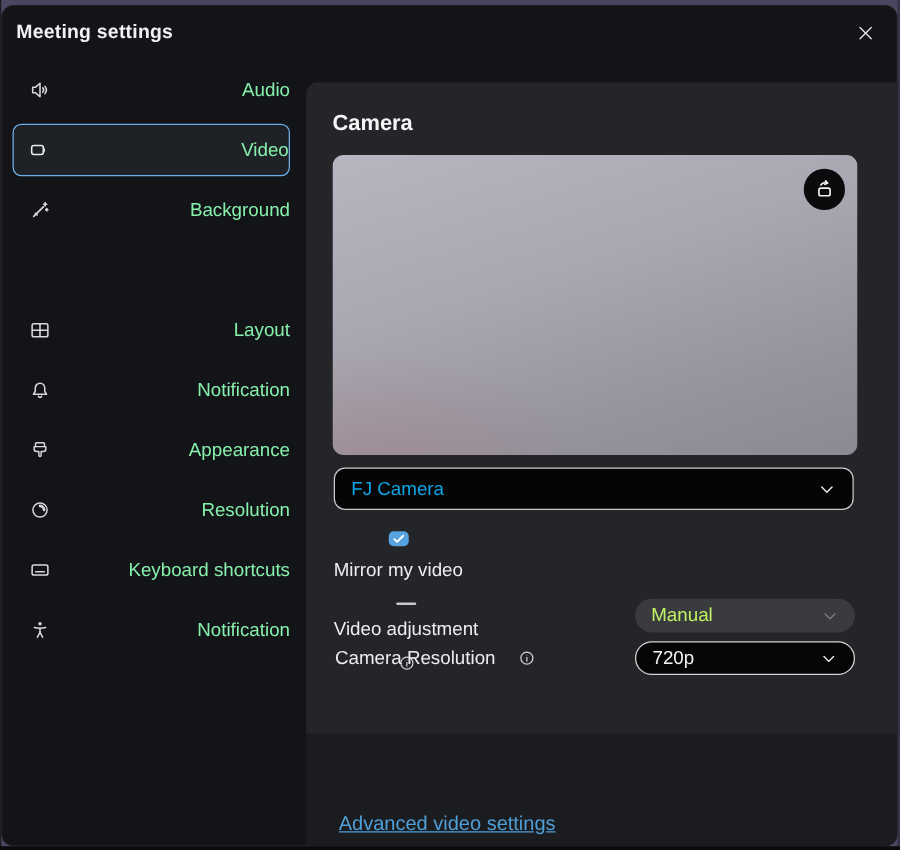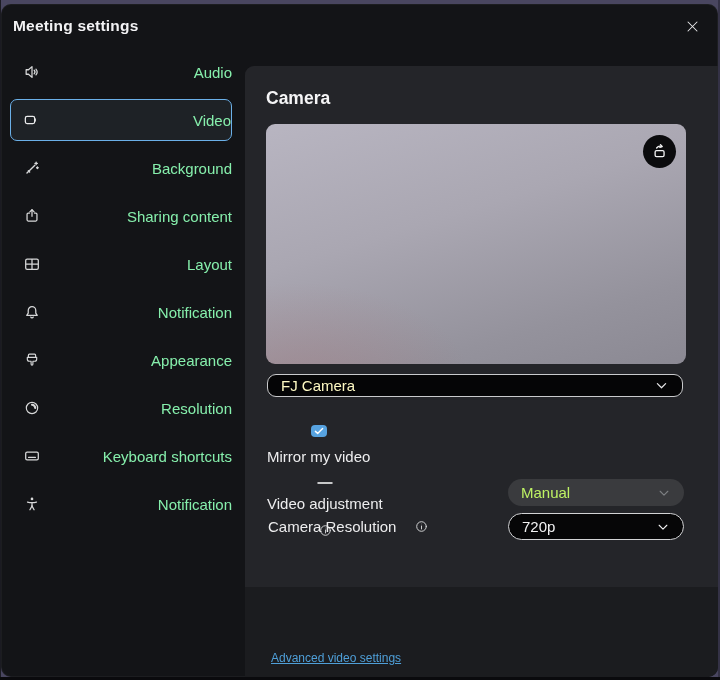--- a/index.html
+++ b/index.html
@@ -25,35 +25,35 @@
                border-radius:9px 0 0 0;}
   .heading{position:absolute;left:21px;top:22px;font-size:17.5px;font-weight:700;color:#f5f5f6;}
   .preview{position:absolute;left:21px;top:58px;width:420px;height:240px;border-radius:9px;
            background:
              radial-gradient(280px 170px at 8% 110%, rgba(168,118,122,0.38), rgba(168,118,122,0) 62%),
              linear-gradient(163deg,#b8b5c1 0%,#aaa7b2 40%,#94929c 78%,#8b8993 100%);}
   .flip-btn{position:absolute;top:11px;right:10px;width:33px;height:33px;border-radius:50%;
             background:#0b0b0d;display:flex;align-items:center;justify-content:center;cursor:pointer;}
   .select{box-sizing:border-box;display:flex;align-items:center;justify-content:space-between;
           padding:0 13px;font-size:15px;cursor:pointer;}
-  .select-camera{position:absolute;left:22px;top:308px;width:416px;height:23px;background:#050506;
-                 border:1px solid #c9cacc;border-radius:9px;color:#fef9c3;}
+  .select-camera{position:absolute;left:22px;top:308px;width:416px;height:34px;background:#050506;
+                 border:1px solid #c9cacc;border-radius:9px;color:#0ea5e9;}
   .opt-row{position:absolute;left:22px;height:22px;display:flex;align-items:center;gap:11px;flex-direction:column;}
   .opt-row .lbl{font-size:15px;color:#ededee;}
   .cbx{width:16px;height:16px;border-radius:4px;box-sizing:border-box;display:flex;
        align-items:center;justify-content:center;cursor:pointer;}
   .cbx.checked{background:#57a3e0;}
   .cbx.unchecked{background:#0b0b0d;border:1.5px solid #c7c8c9;}
   .info{display:inline-flex;margin-left:1px;cursor:pointer;}
   .dd-small{position:absolute;width:176px;height:27px;border-radius:14px;}
   .dd-manual{left:263px;top:413px;background:#3a3b3e;color:#bef264;cursor:default;}
   .dd-720{left:263px;top:447px;background:#060607;border:1px solid #d2d3d5;color:#f2f2f3;}
   .res-row{position:absolute;left:23px;top:447px;height:27px;display:flex;align-items:center;gap:17px;}
   .res-row .lbl{font-size:15px;color:#ededee;}
-  .adv-link{position:absolute;left:26px;top:585px;font-size:12px;color:#4f9fd8;
+  .adv-link{position:absolute;left:26px;top:585px;font-size:16px;color:#4f9fd8;
             text-decoration:underline;cursor:pointer;}
 </style>
 </head>
 <body>
 
 <div class="stage">
   <div class="edge-left"></div>
   <div class="edge-right"></div>
   <div class="edge-bottom"></div>
 
@@ -87,28 +87,20 @@
     </div>
 
     <div class="nav-item selected" style="top:95px">
       <svg width="18" height="18" viewBox="0 0 20 20" fill="none" stroke="#e9eaeb" stroke-width="1.4" stroke-linecap="round" stroke-linejoin="round">
         <rect x="2.6" y="6" width="10.4" height="8" rx="2"></rect>
           <path d="M13 8.4a2.3 2.3 0 0 1 0 3.2"></path>
       </svg>
       <span>Video</span>
     </div>
 
-    <div class="nav-item" style="top:191px">
-      <svg width="18" height="18" viewBox="0 0 20 20" fill="none" stroke="#d7d8d9" stroke-width="1.4" stroke-linecap="round" stroke-linejoin="round">
-        <path d="M7.3 6.8H5.8c-.7 0-1.3.6-1.3 1.3v6.2c0 .7.6 1.3 1.3 1.3h8.4c.7 0 1.3-.6 1.3-1.3V8.1c0-.7-.6-1.3-1.3-1.3h-1.5"></path>
-        <path d="M10 3.2v7.2"></path>
-          <path d="M7.6 5.4 10 3l2.4 2.4"></path>
-      </svg>
-      <span>Sharing content</span>
-    </div>
 
     <div class="nav-item" style="top:239px">
       <svg width="18" height="18" viewBox="0 0 20 20" fill="none" stroke="#d7d8d9" stroke-width="1.4" stroke-linejoin="round">
         <rect x="3" y="4.5" width="14" height="11.5" rx="1.6"></rect>
           <path d="M10 4.5v11.5M3 10.2h14"></path>
       </svg>
       <span>Layout</span>
     </div>
 
     <div class="nav-item" style="top:287px">

